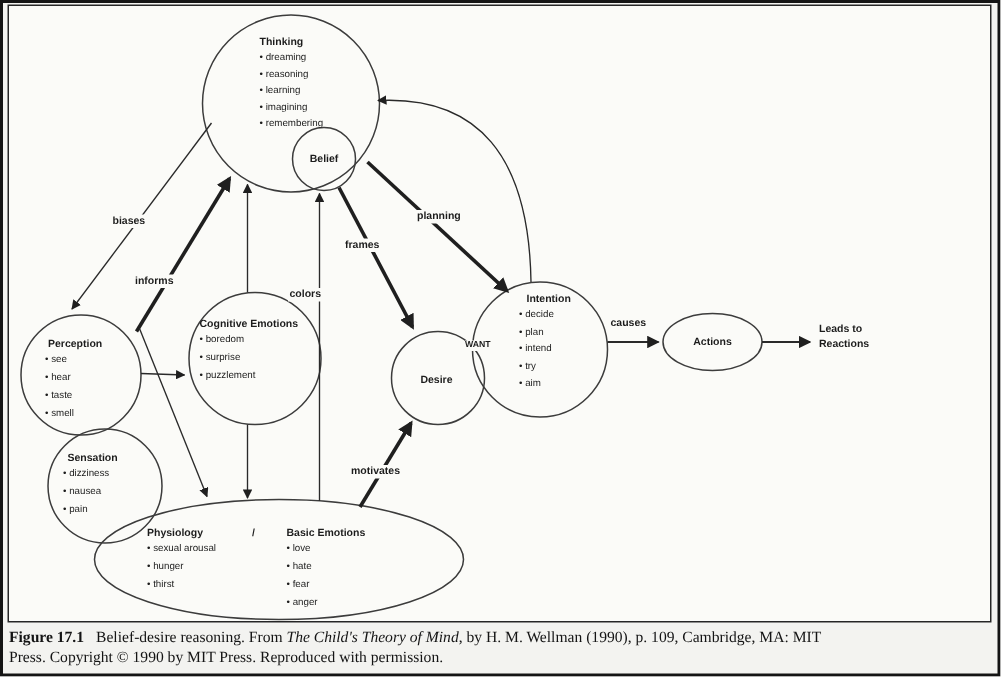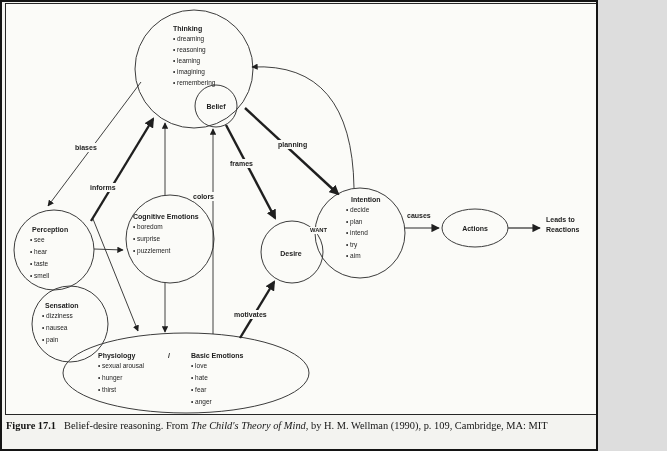--- a/index.html
+++ b/index.html
@@ -1,17 +1,17 @@
 <!DOCTYPE html>
 <html><head>
 <meta charset="utf-8">
 <style>
   html,body{margin:0;padding:0;background:#ddd;}
   .screen{
-    position:relative;width:598px;height:451px;box-sizing:border-box;
+    position:relative;width:667px;height:451px;box-sizing:border-box;
     background:#f3f3f0;border:2px solid #141414;overflow:hidden;
     font-family:"Liberation Sans",sans-serif;color:#1c1c1c;
   }
   .diagram-box{
     position:absolute;left:3px;top:1px;width:656px;height:412px;
     border:1.5px solid #262626;background:#fbfbf8;box-sizing:border-box;
   }
   svg.overlay{position:absolute;left:0;top:0;width:667px;height:451px;}
   svg .shape{fill:none;stroke:#3c3c3c;stroke-width:1;}
   svg .thin{fill:none;stroke:#2a2a2a;stroke-width:0.9;}
@@ -172,15 +172,16 @@
   <div class="elabel" style="left:72px;top:141px;">biases</div>
   <div class="elabel" style="left:87px;top:181px;">informs</div>
   <div class="elabel" style="left:190px;top:190px;">colors</div>
   <div class="elabel" style="left:227px;top:157px;">frames</div>
   <div class="elabel" style="left:275px;top:138px;">planning</div>
   <div class="elabel" style="left:231px;top:308px;">motivates</div>
   <div class="elabel" style="left:404px;top:209px;">causes</div>
 
   <div class="caption">
     <span class="fig-label">Figure 17.1</span><span>Belief-desire reasoning. From </span><i>The Child's Theory of Mind</i><span>, by H. M. Wellman (1990), p. 109, Cambridge, MA: MIT</span><br>
+    <span>Press. Copyright © 1990 by MIT Press. Reproduced with permission.</span>
   </div>
 
 </div>
 
 </body></html>

